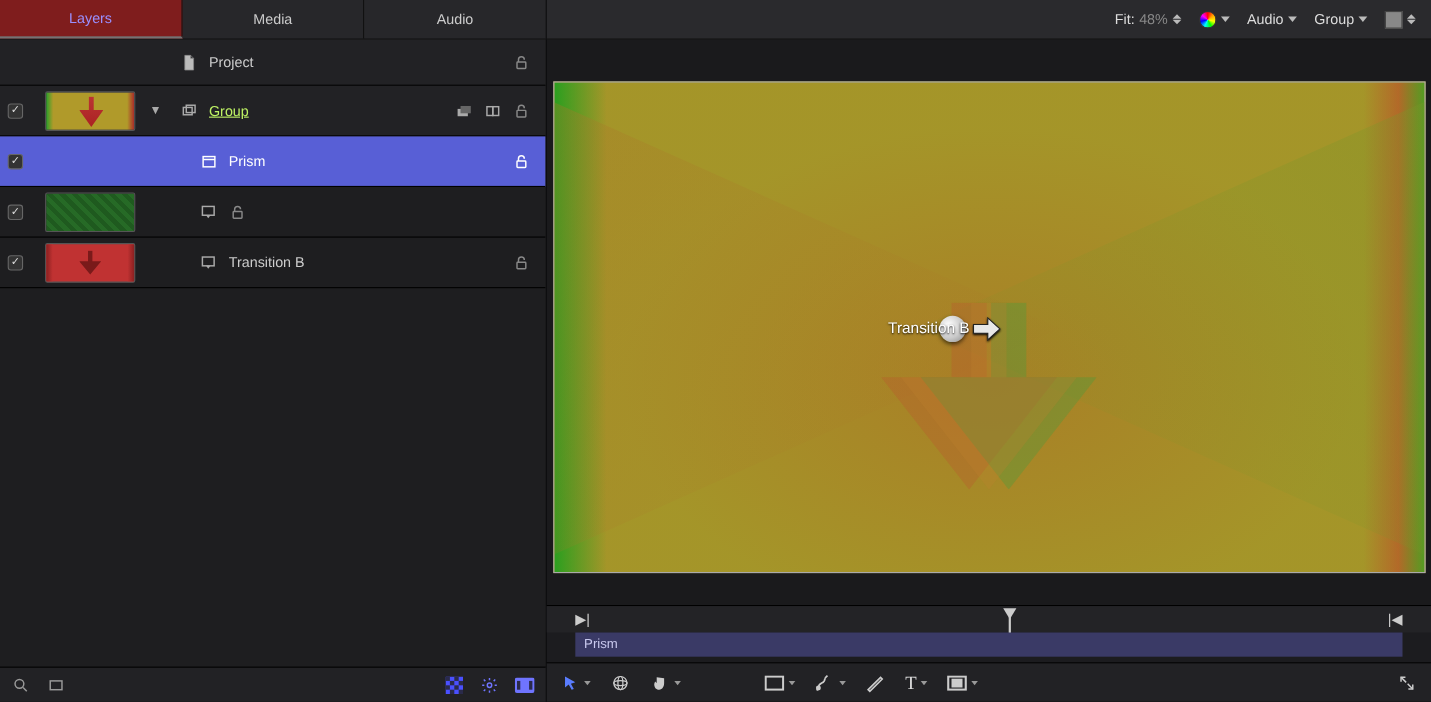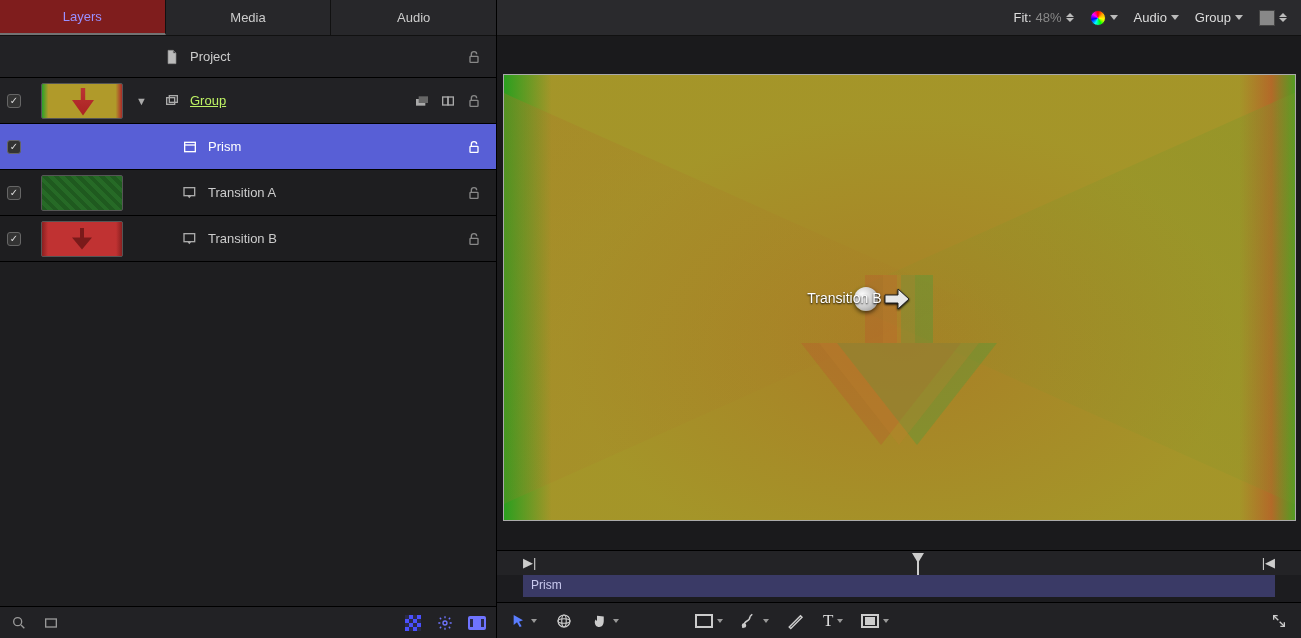--- a/index.html
+++ b/index.html
@@ -198,21 +198,20 @@
         <div class="thumb-col">
             <div class="thumb green-hatch"></div>
           </div>
         <div class="disclosure"></div>
         <div class="type-icon" style="margin-left:18px">
           <svg class="icon-svg" viewBox="0 0 24 24" fill="#aaa">
               <rect x="3" y="4" width="16" height="12" fill="none" stroke="#aaa" stroke-width="2"></rect>
               <path d="M11 20l-3-4h6z"></path>
             </svg>
         </div>
-        <div class="name">Transition A</div>
         <div class="trail">
           <span class="lock">
             <svg class="icon-svg" viewBox="0 0 24 24" fill="none" stroke="#888" stroke-width="2">
                 <rect x="6" y="11" width="12" height="9" rx="1"></rect>
                 <path d="M8 11V8a4 4 0 0 1 8 0"></path>
               </svg>
           </span>
         </div>
       </div>
 

